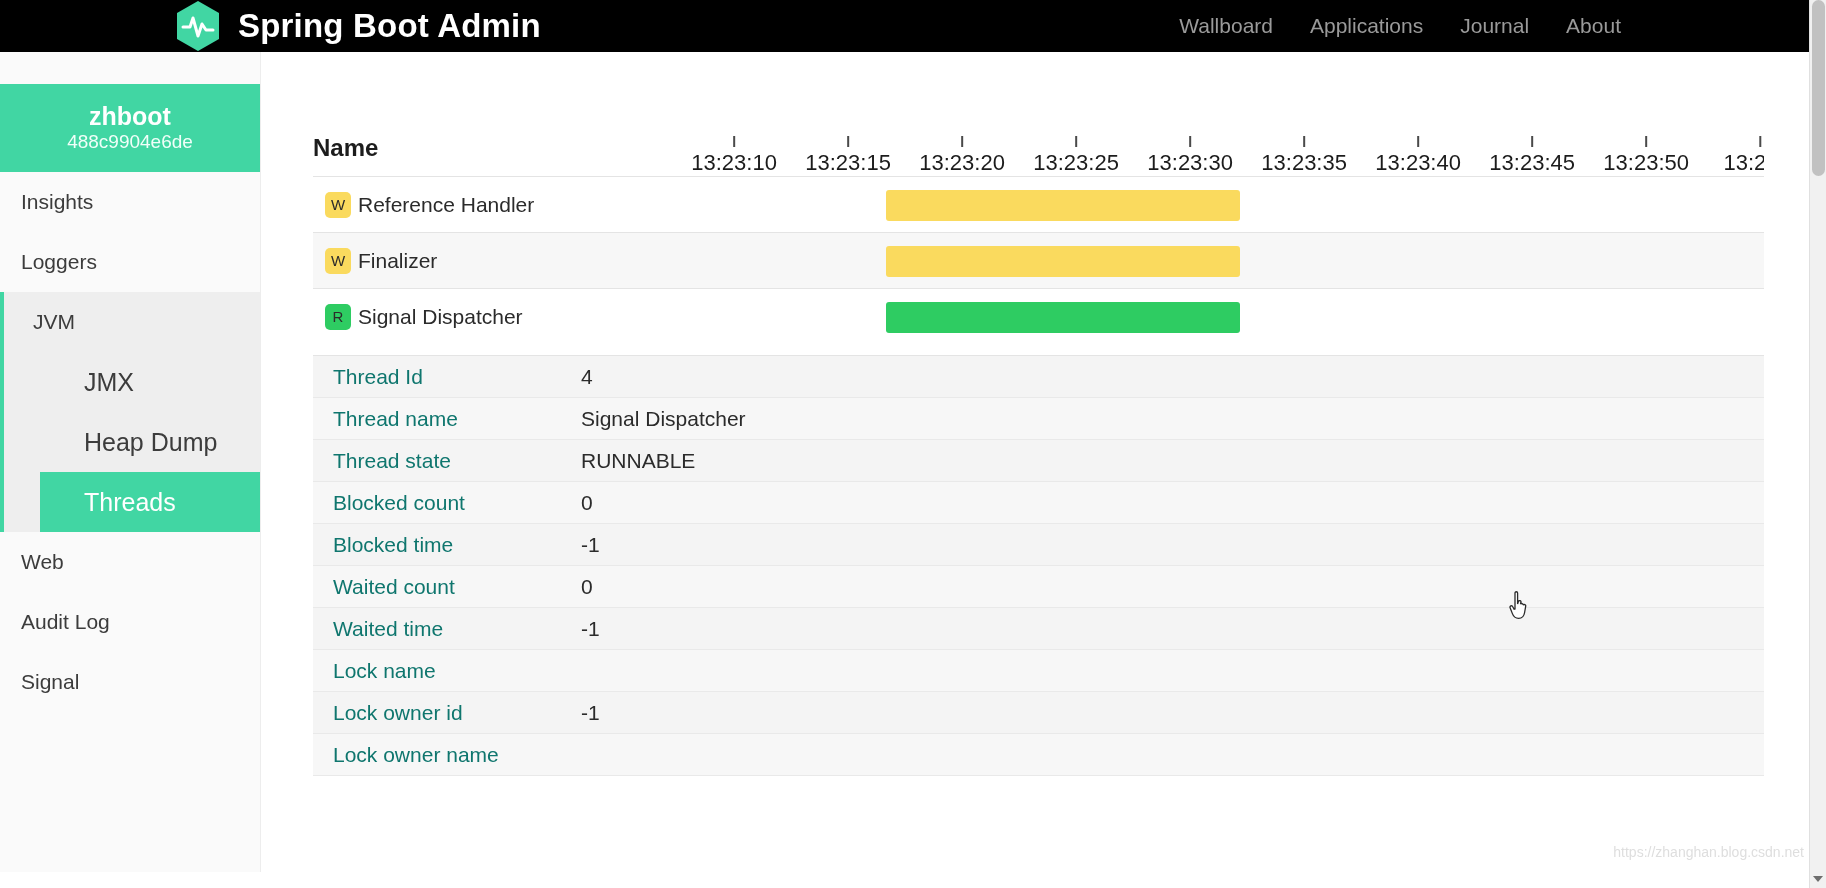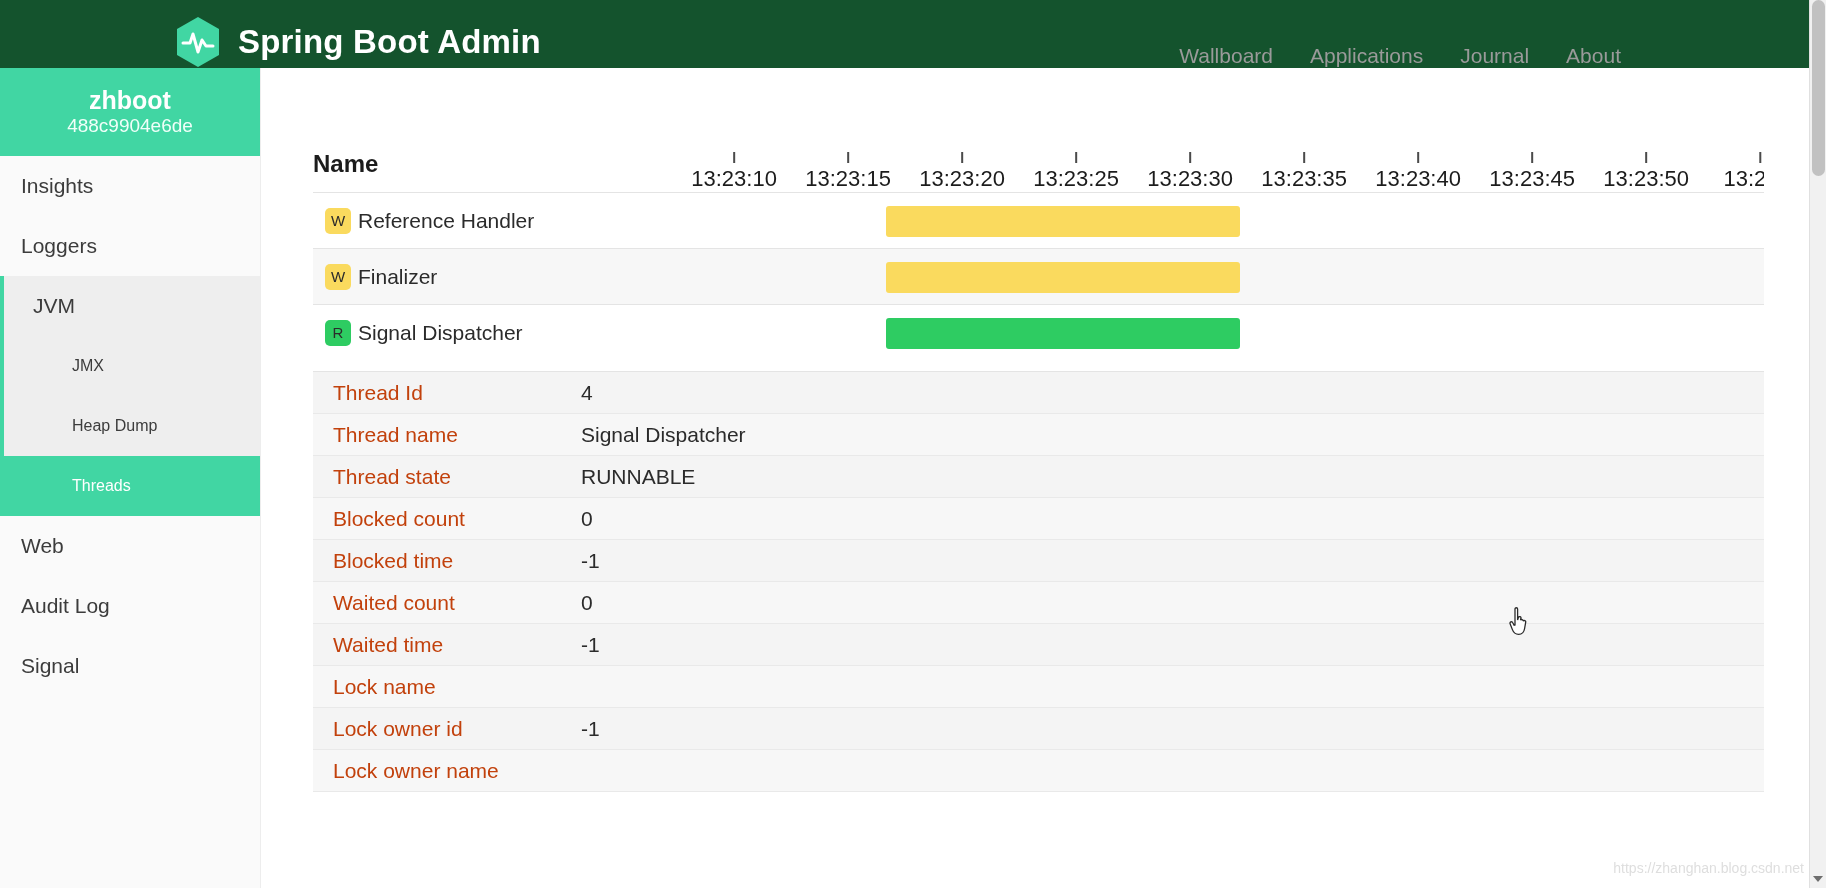--- a/index.html
+++ b/index.html
@@ -5,24 +5,24 @@
   * { box-sizing: border-box; margin: 0; padding: 0; }
   html, body {
     width: 1826px; height: 888px;
     overflow: hidden;
     font-family: "Liberation Sans", sans-serif;
     background: #ffffff;
   }
 
   
   .navbar {
-    height: 68px;
-    background: #14532d;
+    height: 52px;
+    background: #000000;
     display: flex;
-    align-items: flex-end;
+    align-items: center;
     position: relative;
   }
   .brand {
     display: flex; align-items: center;
     margin-left: 175px;
     gap: 17px;
   }
   .logo-hex { width: 46px; height: 52px; display: block; }
   .brand-title {
     color: #ffffff;
@@ -55,20 +55,21 @@
     border-right: 1px solid #ededed;
   }
   .app-card {
     background: #41d6a3;
     height: 88px;
     display: flex;
     flex-direction: column;
     align-items: center;
     justify-content: center;
     gap: 2px;
+    margin-top: 32px;
   }
   .app-name {
     color: #ffffff; font-size: 25px; font-weight: bold;
     line-height: 1.1;
   }
   .app-id {
     color: #f0fff9; font-size: 19px; line-height: 1.1;
   }
   .nav-item {
     height: 60px;
@@ -79,24 +80,25 @@
     cursor: pointer;
   }
   .nav-group {
     background: #eeeeee;
     border-left: 4px solid #41d6a3;
   }
   .nav-group > .nav-item { padding-left: 29px; }
   .nav-group .nav-sub {
     height: 60px;
     display: flex; align-items: center;
-    padding-left: 68px;
-    font-size: 16px;
+    padding-left: 44px;
+    font-size: 25px;
     color: #3c3c3c;
     cursor: pointer;
+    margin-left: 36px;
   }
   .nav-sub.active {
     background: #41d6a3;
     color: #ffffff;
   }
   .nav-group-label { font-weight: normal; }
 
   
   .main {
     flex: 1;
@@ -175,21 +177,21 @@
     display: flex;
     height: 42px;
     align-items: center;
     background: #f4f4f4;
     border-bottom: 1px solid #e9e9e9;
     padding-left: 20px;
   }
   .detail-row.shade { background: #f7f7f7; }
   .detail-key {
     width: 248px; min-width: 248px;
-    font-size: 21px; color: #c2410c;
+    font-size: 21px; color: #0f766e;
   }
   .detail-val { font-size: 21px; color: #2b2b2b; }
 
   
   .scrollbar {
     position: absolute;
     right: 0; top: 0;
     width: 17px; height: 888px;
     background: #f1f1f1;
     border-left: 1px solid #e0e0e0;

